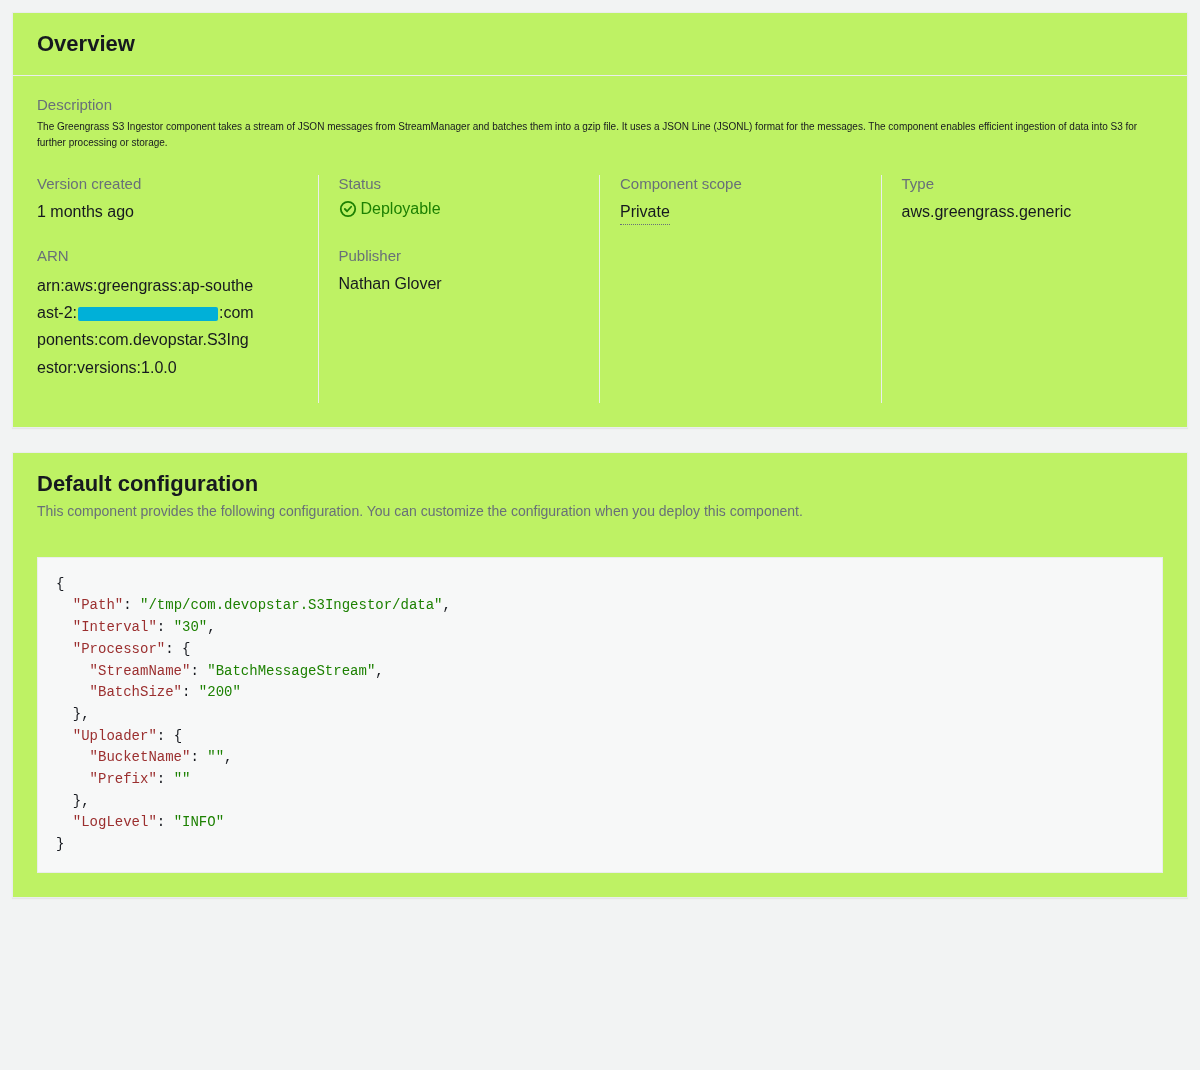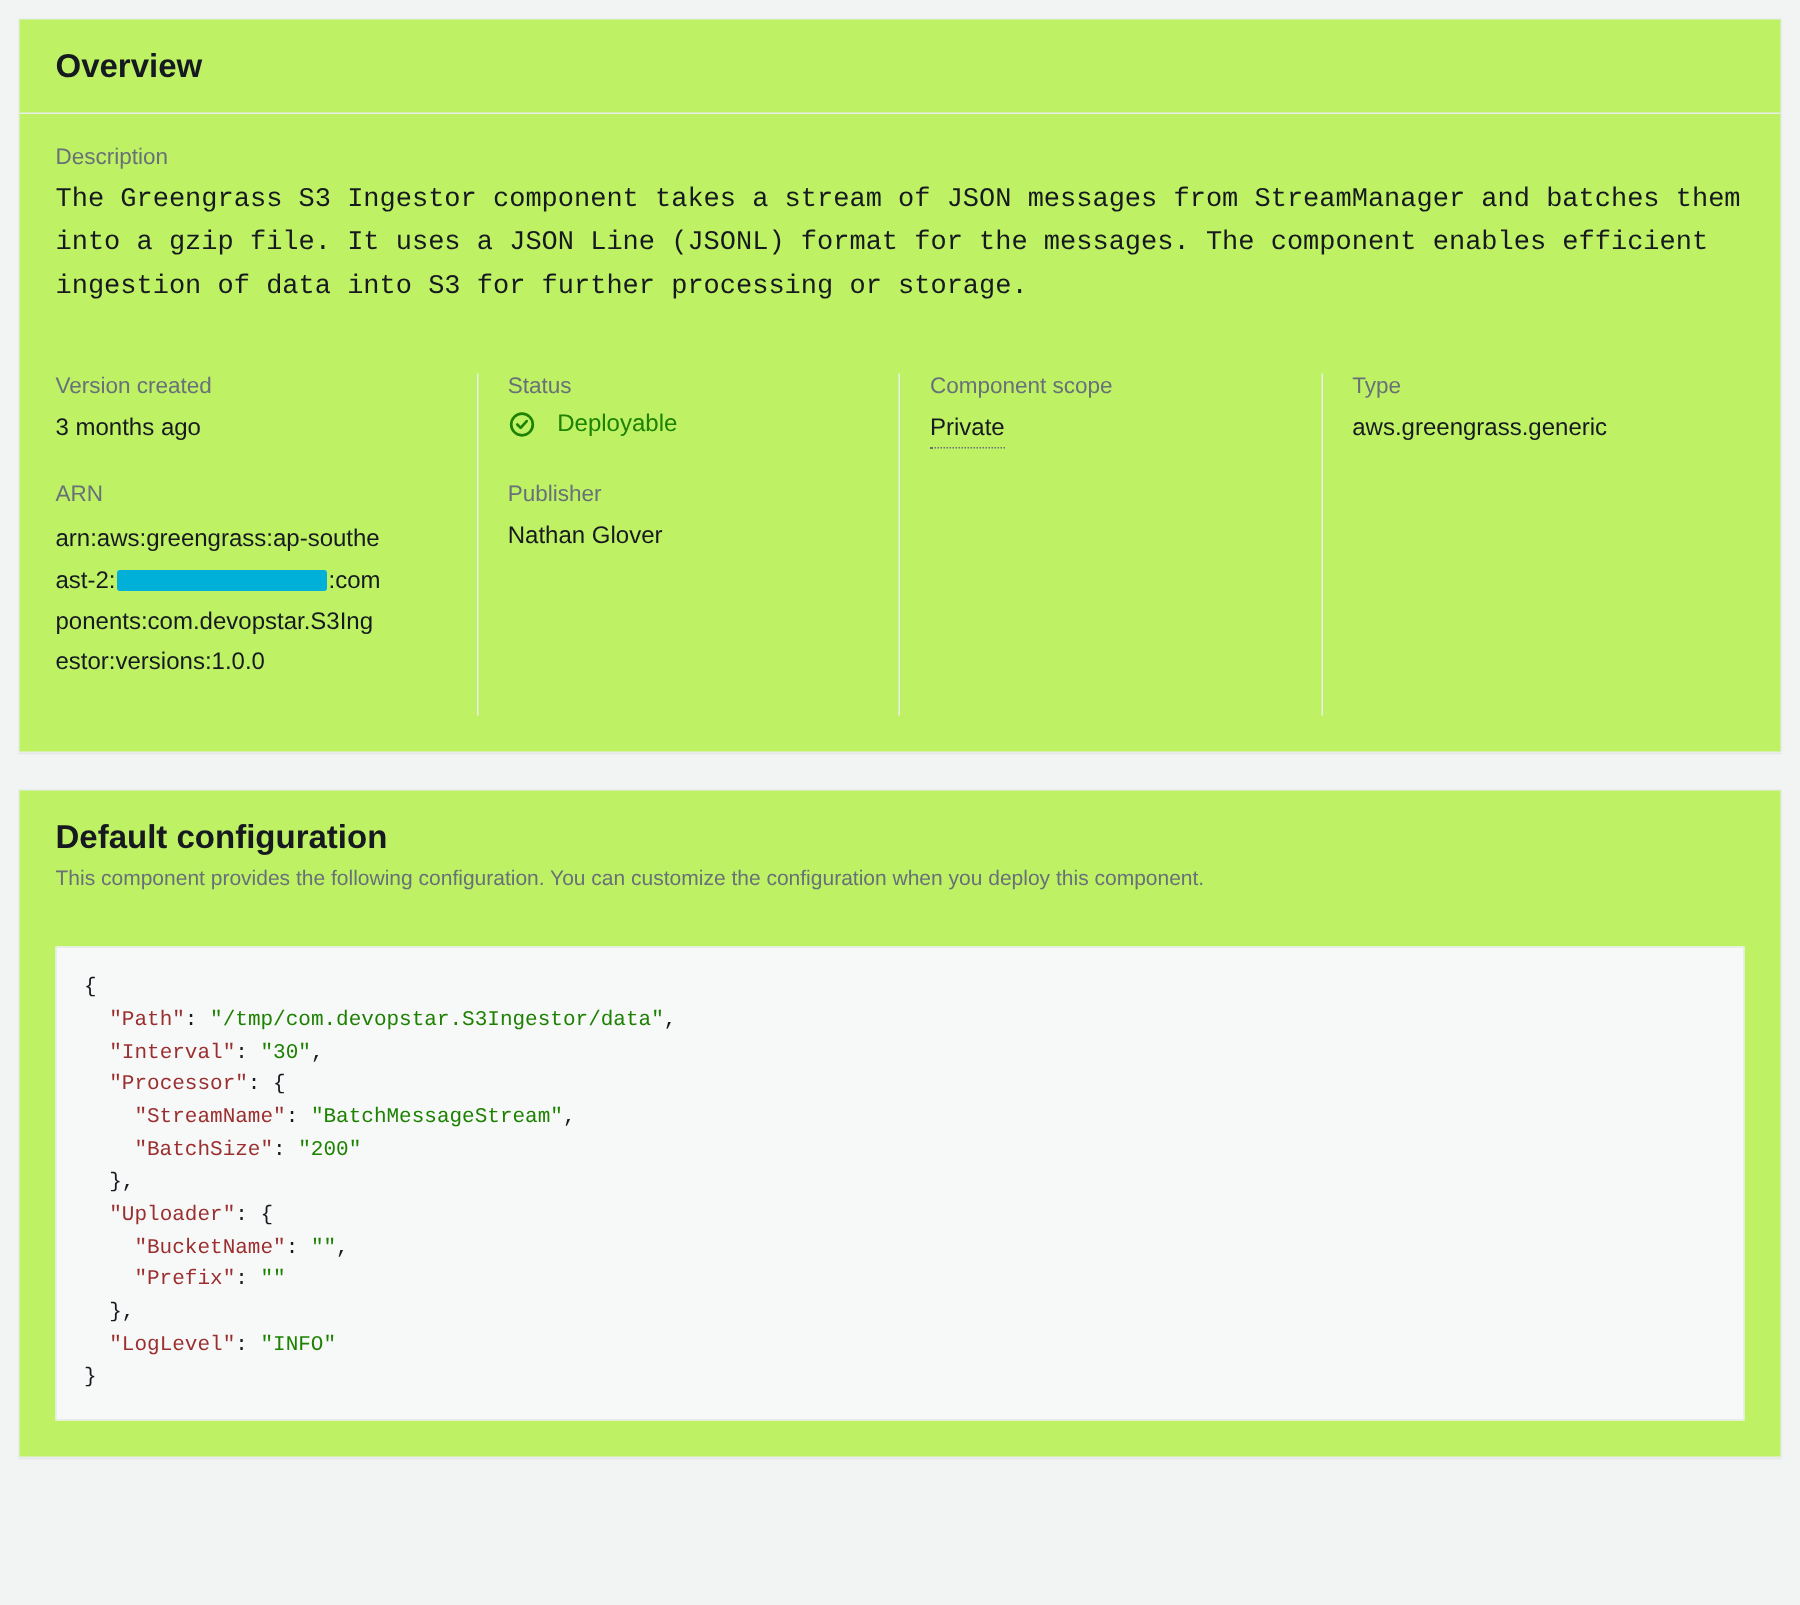--- a/index.html
+++ b/index.html
@@ -31,25 +31,24 @@
     }
     .panel-body {
       padding: 20px 24px 24px 24px;
     }
     .section-label {
       color: #687078;
       font-size: 15px;
       margin-bottom: 6px;
     }
     .description-text {
-      font-size: 18px;
+      font-size: 10px;
       line-height: 1.6;
       color: #16191f;
-      margin-bottom: 44px;
-      font-family: Liberation Mono, monospace;
+      margin-bottom: 24px;
     }
     .details-grid {
       display: grid;
       grid-template-columns: 1fr 1fr 1fr 1fr;
       gap: 0;
     }
     .detail-cell {
       padding-right: 20px;
       padding-bottom: 22px;
       border-right: 1px solid #eaeded;
@@ -83,21 +82,21 @@
       word-break: break-word;
     }
     .detail-value.dotted {
       border-bottom: 1px dotted #687078;
       display: inline-block;
       cursor: default;
     }
     .status {
       display: flex;
       align-items: flex-start;
-      gap: 15px;
+      gap: 4px;
       color: #1d8102;
       font-size: 16px;
     }
     .status-icon {
       width: 18px;
       height: 18px;
       flex-shrink: 0;
     }
     .status-icon circle {
       fill: none;
@@ -161,21 +160,21 @@
     <h2 class="panel-title">Overview</h2>
   </div>
   <div class="panel-body">
     <div class="section-label">Description</div>
     <div class="description-text">The Greengrass S3 Ingestor component takes a stream of JSON messages from StreamManager and batches them into a gzip file. It uses a JSON Line (JSONL) format for the messages. The component enables efficient ingestion of data into S3 for further processing or storage.</div>
 
     <div class="details-grid">
 
       <div class="detail-cell">
         <div class="detail-label">Version created</div>
-        <div class="detail-value">3 months ago</div>
+        <div class="detail-value">1 months ago</div>
       </div>
       <div class="detail-cell">
         <div class="detail-label">Status</div>
         <div class="status">
           <svg class="status-icon" viewBox="0 0 20 20">
             <circle cx="10" cy="10" r="8"></circle>
             <path d="M6.5 10 L9 12.5 L13.5 7.5"></path>
           </svg>
           <span>Deployable</span>
         </div>

